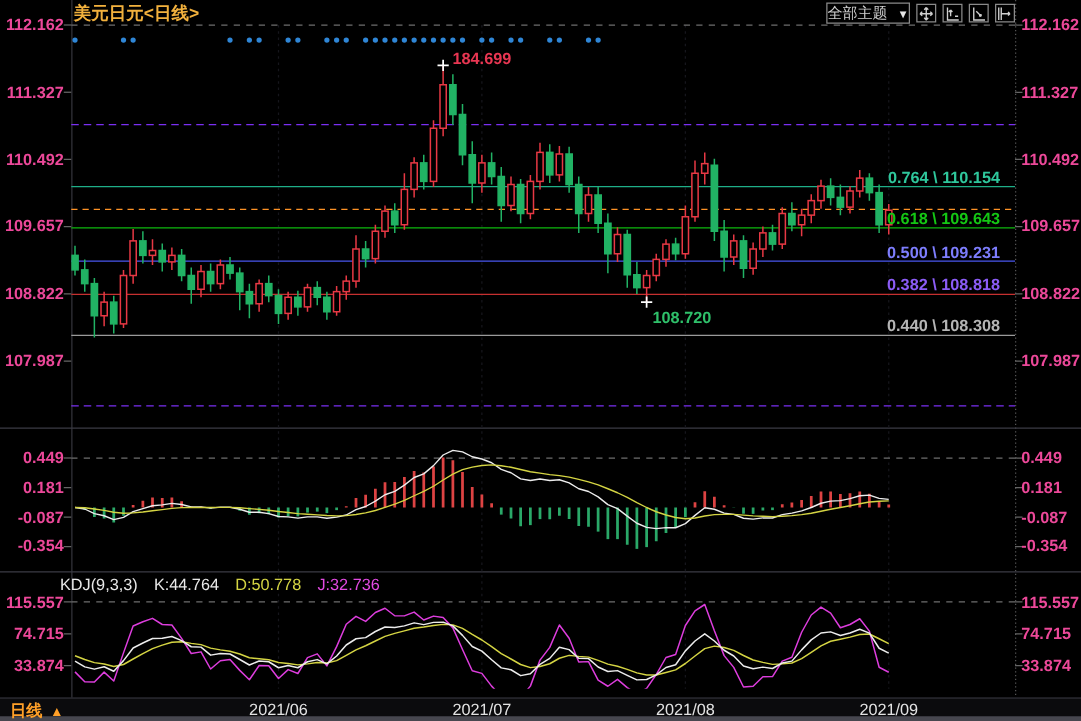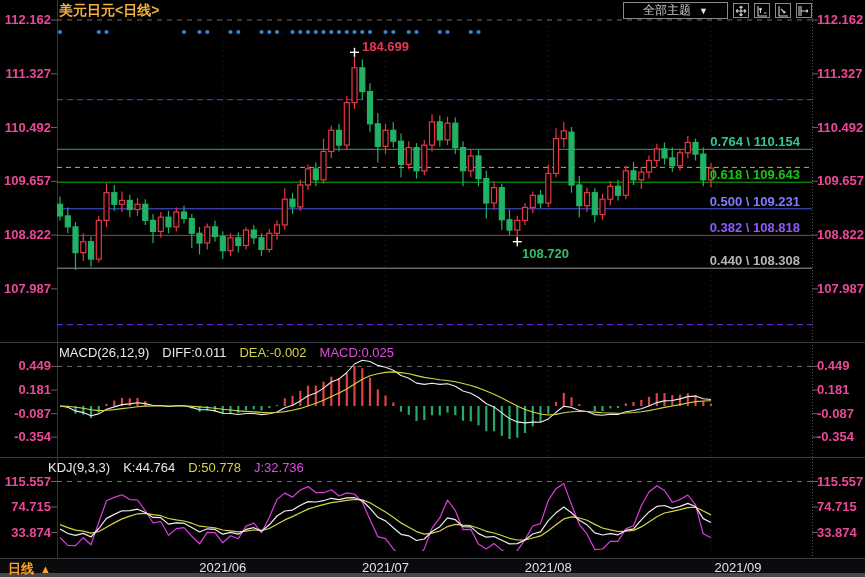--- a/index.html
+++ b/index.html
@@ -2,21 +2,21 @@
 <html><head>
 <meta charset="utf-8">
 <style>
   html,body{margin:0;padding:0;background:#000;}
   .screen{position:relative;width:865px;height:577px;background:#000;overflow:hidden;
           font-family:"Liberation Sans",sans-serif;-webkit-font-smoothing:antialiased;}
   svg.chart{position:absolute;left:0;top:0;}
   .title{position:absolute;left:59px;top:2px;font-size:14px;font-weight:700;color:#f2b13d;white-space:nowrap;}
   .toolbar{position:absolute;right:53px;top:2px;display:flex;align-items:center;gap:5px;}
   .dropdown{display:flex;align-items:center;gap:8px;border:1px solid #8a8a8a;color:#cfcfcf;
-            font-size:12px;padding:0 19px;height:15px;cursor:pointer;}
+            font-size:12px;padding:0 0;height:15px;cursor:pointer;}
   .dropdown .arr{font-size:9px;color:#e6e6e6;}
   .iconbtn{width:16px;height:15px;border:1px solid #8a8a8a;display:flex;align-items:center;justify-content:center;cursor:pointer;background:#000;padding:0;}
   .iconbtn svg{display:block;}
   .axlbl{position:absolute;font-size:13px;font-weight:700;color:#ec4899;line-height:13px;white-space:nowrap;}
   .axl-left{left:0;width:51px;text-align:right;}
   .axl-right{left:817px;text-align:left;}
   .fiblbl{position:absolute;left:655px;width:145px;text-align:right;font-size:13px;font-weight:700;white-space:nowrap;}
   .month{position:absolute;top:560px;width:64px;text-align:center;font-size:13px;color:#e3e3e3;}
   .hdr{position:absolute;font-size:13px;color:#e9e9e9;white-space:nowrap;}
   .hdr span{margin-right:13px;}
@@ -422,21 +422,21 @@
       <div class="fiblbl" style="top:220.4px;color:#8b5cf6">0.382 \ 108.818</div>
       <div class="fiblbl" style="top:253.2px;color:#b5b5b5">0.440 \ 108.308</div>
     </div>
 
   <div class="xband"></div>
   <div class="hscroll"></div>
   <div id="months">
       <div class="month" style="left:190.8px">2021/06</div>
       <div class="month" style="left:353.5px">2021/07</div>
       <div class="month" style="left:516.3px">2021/08</div>
-      <div class="month" style="left:706px">2021/09</div>
+      <div class="month" style="left:679px">2021/09</div>
     </div>
 
   <div class="title">美元日元&lt;日线&gt;</div>
 
   <div class="toolbar">
     <div class="dropdown">
       <span>全部主题</span>
       <span class="arr">▼</span>
     </div>
     <button class="iconbtn">
@@ -454,23 +454,20 @@
         <path d="M2 1v10h9M4 4l4 4M8 8l-1.8-.3M8 8l-.3-1.8"></path>
       </svg>
     </button>
     <button class="iconbtn">
       <svg width="12" height="12" viewBox="0 0 12 12" stroke="#cfcfcf" stroke-width="1.1" fill="none">
         <path d="M3 1v10M3 6h7M10 6l-1.6-1.4M10 6l-1.6 1.4M1 1v10"></path>
       </svg>
     </button>
   </div>
 
-  <div class="hdr" style="left:59px;top:345px;">
-    <span>MACD(26,12,9)</span><span>DIFF:0.011</span><span class="c-yellow">DEA:-0.002</span><span class="c-magenta">MACD:0.025</span>
-  </div>
 
   <div class="hdr" style="left:48px;top:460px;">
     <span>KDJ(9,3,3)</span><span>K:44.764</span><span class="c-yellow">D:50.778</span><span class="c-magenta">J:32.736</span>
   </div>
 
   <div class="ann ann-high">184.699</div>
   <div class="ann ann-low">108.720</div>
 
   <div class="period">
     <span>日线</span><span class="tri">▲</span>

